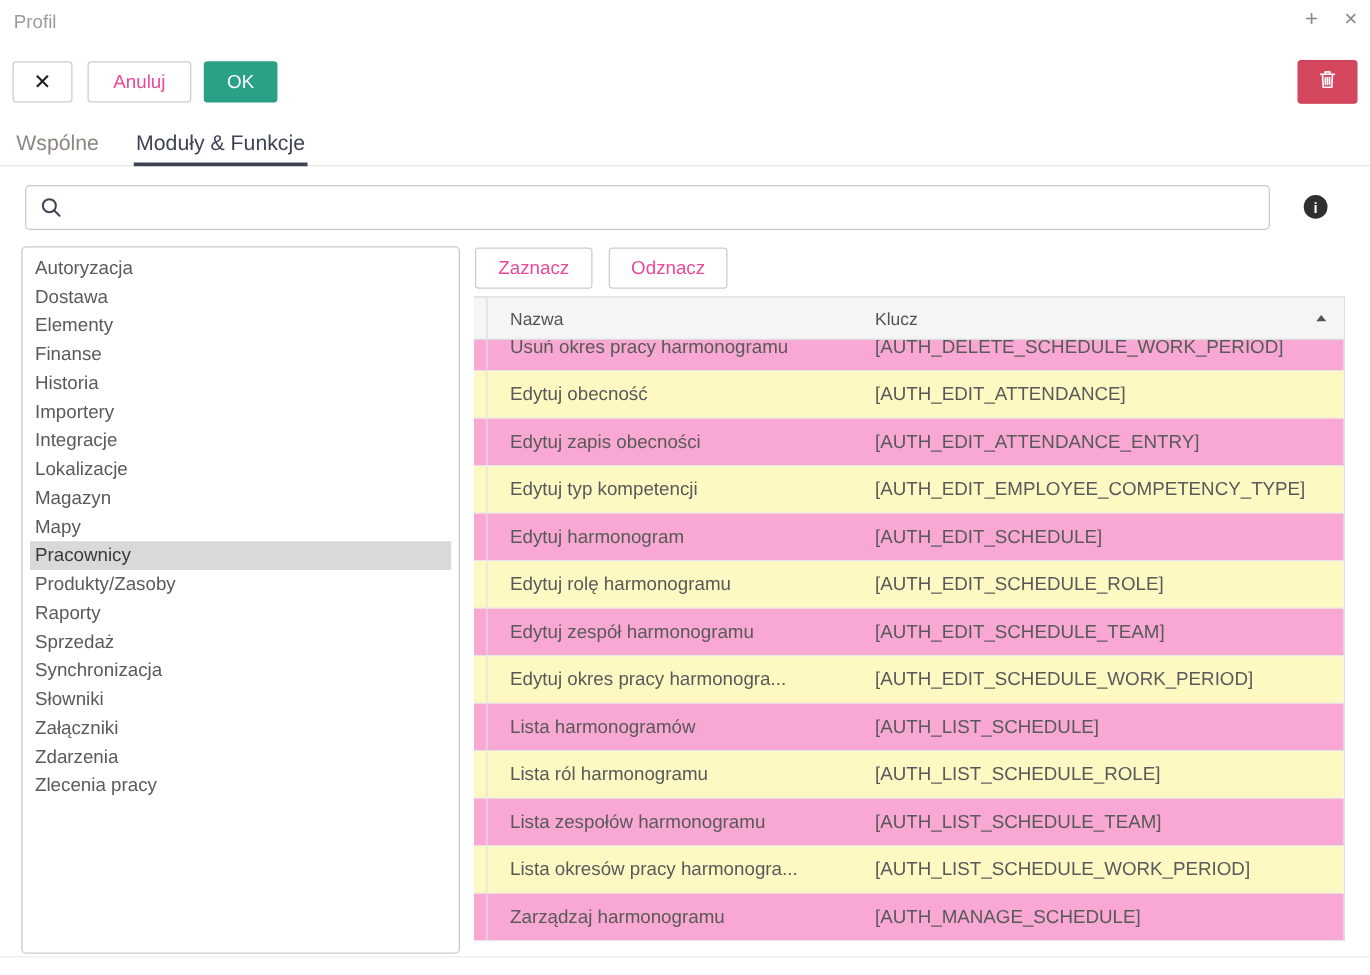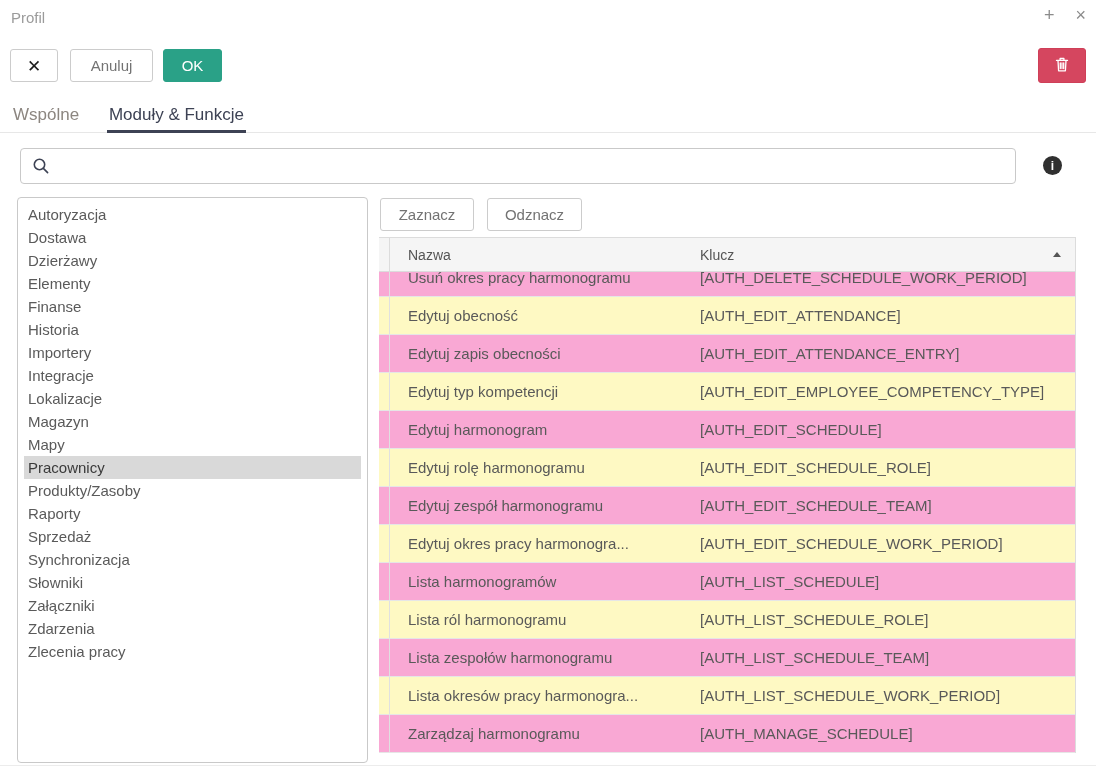--- a/index.html
+++ b/index.html
@@ -9,21 +9,21 @@
     font-family:"Liberation Sans","DejaVu Sans",sans-serif; color:#595959; overflow:hidden;
   }
   .title { position:absolute; left:11px; top:9px; font-size:15px; color:#9b9b9b; }
   .win-controls { position:absolute; top:5px; right:10px; color:#8b8b8b; font-size:18px; line-height:20px; }
   .win-controls span { display:inline-block; cursor:pointer; }
   .win-plus { margin-right:16px; }
 
   .btn {
     position:absolute; top:49px; height:33px; box-sizing:border-box;
     background:#fff; border:1px solid #cccccc; border-radius:3px;
-    font-size:15px; color:#737373; display:flex; align-items:center; justify-content:center;
+    font-size:15px; color:#ec4899; display:flex; align-items:center; justify-content:center;
     cursor:pointer; font-family:inherit;
   }
   .btn-close-x { left:10px; width:48px; font-size:17px; font-weight:bold; color:#1c1c1c; font-family:"DejaVu Sans",sans-serif; }
   .btn-cancel  { left:70px; width:83px; }
   .btn-ok      { left:163px; width:59px; background:#2aa187; border-color:#2aa187; color:#fff; }
   .btn-delete  { left:auto; right:10px; top:48px; width:48px; height:35px; background:#d5465f; border:1px solid #cf3f58; }
 
   .tabs { position:absolute; top:100px; left:0; width:100%; height:33px; box-sizing:border-box;
           border-bottom:1px solid #e7e7e7; padding-left:11px; font-size:17px; }
   .tab { display:inline-block; height:33px; line-height:30px; padding:0 2px; margin-right:21px;
@@ -111,21 +111,20 @@
         <line x1="11.6" y1="11.6" x2="15.6" y2="15.6" stroke="#3d4254" stroke-width="1.6" stroke-linecap="round"></line>
       </svg>
     </span>
     <input class="search-input" type="text" value="" style="">
   </div>
   <div class="info-btn">i</div>
 
   <ul class="module-list">
       <li class="module-item">Autoryzacja</li>
       <li class="module-item">Dostawa</li>
-      <li class="module-item">Dzierżawy</li>
       <li class="module-item">Elementy</li>
       <li class="module-item">Finanse</li>
       <li class="module-item">Historia</li>
       <li class="module-item">Importery</li>
       <li class="module-item">Integracje</li>
       <li class="module-item">Lokalizacje</li>
       <li class="module-item">Magazyn</li>
       <li class="module-item">Mapy</li>
       <li class="module-item selected">Pracownicy</li>
       <li class="module-item">Produkty/Zasoby</li>

